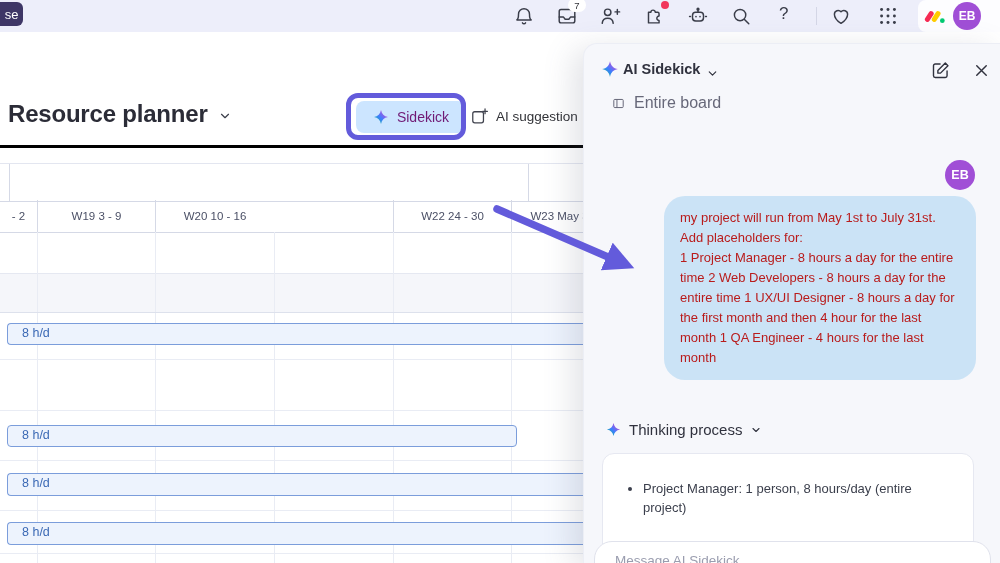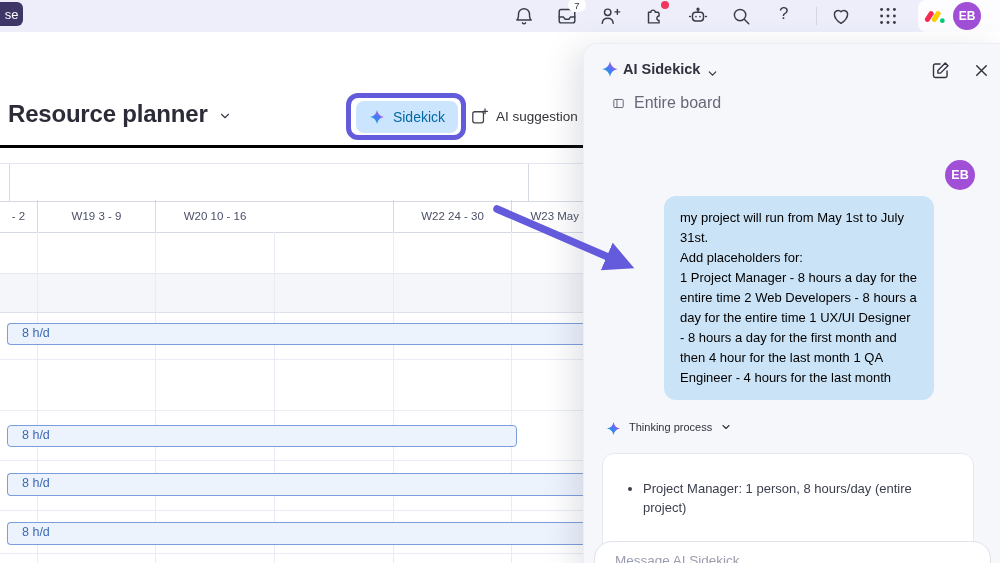--- a/index.html
+++ b/index.html
@@ -20,22 +20,22 @@
   .corner-pill{position:absolute;left:918px;top:0;width:82px;height:32px;background:#fdfdff;border-radius:8px 0 0 8px;}
   .avatar{width:28px;height:28px;border-radius:50%;background:#a04fd6;color:#fff;font-size:12px;font-weight:bold;
       display:flex;align-items:center;justify-content:center;}
   .avatar.top{position:absolute;left:953px;top:2px;}
 
   
   .header{position:absolute;left:0;top:32px;width:1000px;height:68px;background:#fff;z-index:2;
       border-bottom:3px solid #000000;margin-top:45px;}
   .page-title{position:absolute;left:8px;top:23px;font-size:24px;font-weight:600;color:#2b2c37;letter-spacing:-.2px;}
   .title-chevron{position:absolute;left:218px;top:32px;color:#3a3d49;}
-  .sidekick-btn{position:absolute;left:356px;top:24px;width:102px;height:32px;background:#cce5ff;border-radius:8px;
-      display:flex;align-items:center;justify-content:center;gap:8px;font-size:14px;color:#0369a1;font-weight:500;}
+  .sidekick-btn{position:absolute;left:356px;top:24px;width:110px;height:32px;background:#cce5ff;border-radius:8px;
+      display:flex;align-items:center;justify-content:center;gap:8px;font-size:14px;color:#701a75;font-weight:500;}
   .annot-ring{position:absolute;left:346px;top:16px;width:120px;height:47px;border:5px solid #635bdb;
       border-radius:12px;box-sizing:border-box;z-index:6;pointer-events:none;}
   .ai-sugg{position:absolute;left:470px;top:30px;display:flex;align-items:center;gap:7px;
       font-size:13.5px;color:#323338;}
   .chev svg{display:block;}
 
   
   .board{position:absolute;left:0;top:100px;width:1000px;height:463px;background:#fff;z-index:1;}
   .search-partial{position:absolute;left:0px;top:30px;font-size:13.5px;color:#3f4352;}
   .month-row{position:absolute;left:0;top:63px;width:1000px;height:37px;
@@ -63,24 +63,24 @@
   
   .panel{position:absolute;left:583px;top:43px;width:417px;height:520px;background:#f6f7fb;
       border-radius:14px 0 0 0;box-shadow:-10px 6px 30px rgba(93,98,123,.18);z-index:10;overflow:hidden;
       border:1px solid #eceef5;border-right:none;border-bottom:none;box-sizing:border-box;}
   .p-title{position:absolute;left:39px;top:17px;font-size:14.5px;font-weight:600;color:#30323e;}
   .p-icon{position:absolute;}
   .p-icon svg{display:block;}
   .scope{position:absolute;left:27px;top:50px;display:flex;align-items:center;gap:8px;
       font-size:16px;color:#676879;}
   .avatar.msg{position:absolute;left:361px;top:116px;width:30px;height:30px;font-size:12.5px;}
-  .bubble{position:absolute;left:80px;top:152px;width:270px;background:#cbe3f6;border-radius:12px;
-      padding:12px 16px;box-sizing:border-box;font-size:13px;line-height:20px;color:#000000;white-space:pre-line;}
-  .think-row{position:absolute;left:22px;top:377px;display:flex;align-items:flex-start;gap:8px;
-      font-size:11px;font-weight:500;color:#30323e;}
+  .bubble{position:absolute;left:80px;top:152px;width:312px;background:#cbe3f6;border-radius:21px;
+      padding:12px 16px;box-sizing:border-box;font-size:13px;line-height:20px;color:#b91c1c;white-space:pre-line;}
+  .think-row{position:absolute;left:22px;top:377px;display:flex;align-items:center;gap:8px;
+      font-size:15px;font-weight:500;color:#30323e;}
   .think-card{position:absolute;left:18px;top:409px;width:372px;height:122px;background:#fff;
       border:1px solid #e6e8f1;border-radius:12px;box-sizing:border-box;padding:16px 20px;overflow:hidden;}
   .think-title{font-size:13px;color:#3b3f4c;}
   .think-card ul{margin:9px 0 0;padding-left:20px;}
   .think-card li{font-size:13px;line-height:19px;color:#3b3f4c;}
   .msg-input{position:absolute;left:10px;top:497px;width:397px;height:62px;background:#fff;
       border:1px solid #e0e2ec;border-radius:18px;box-sizing:border-box;z-index:3;}
   .msg-input .ph{position:absolute;left:20px;top:11px;font-size:13.5px;color:#9a9daf;}
 </style>
 </head>

